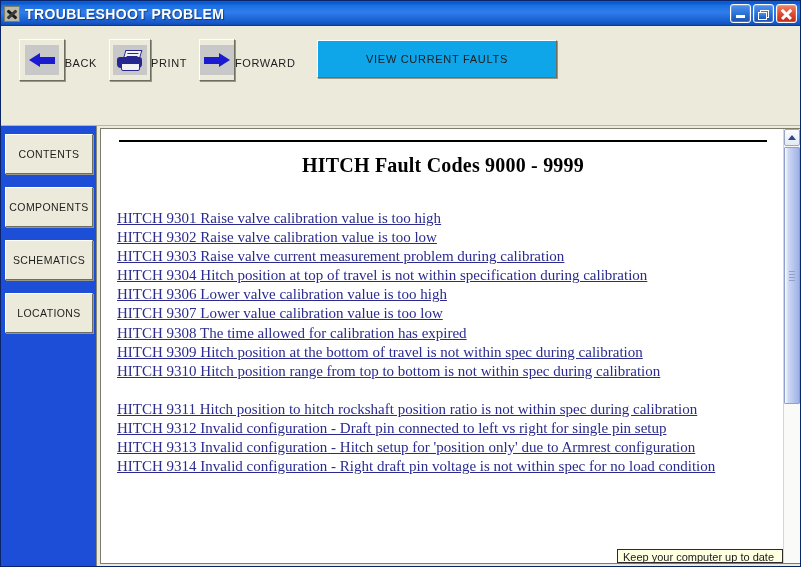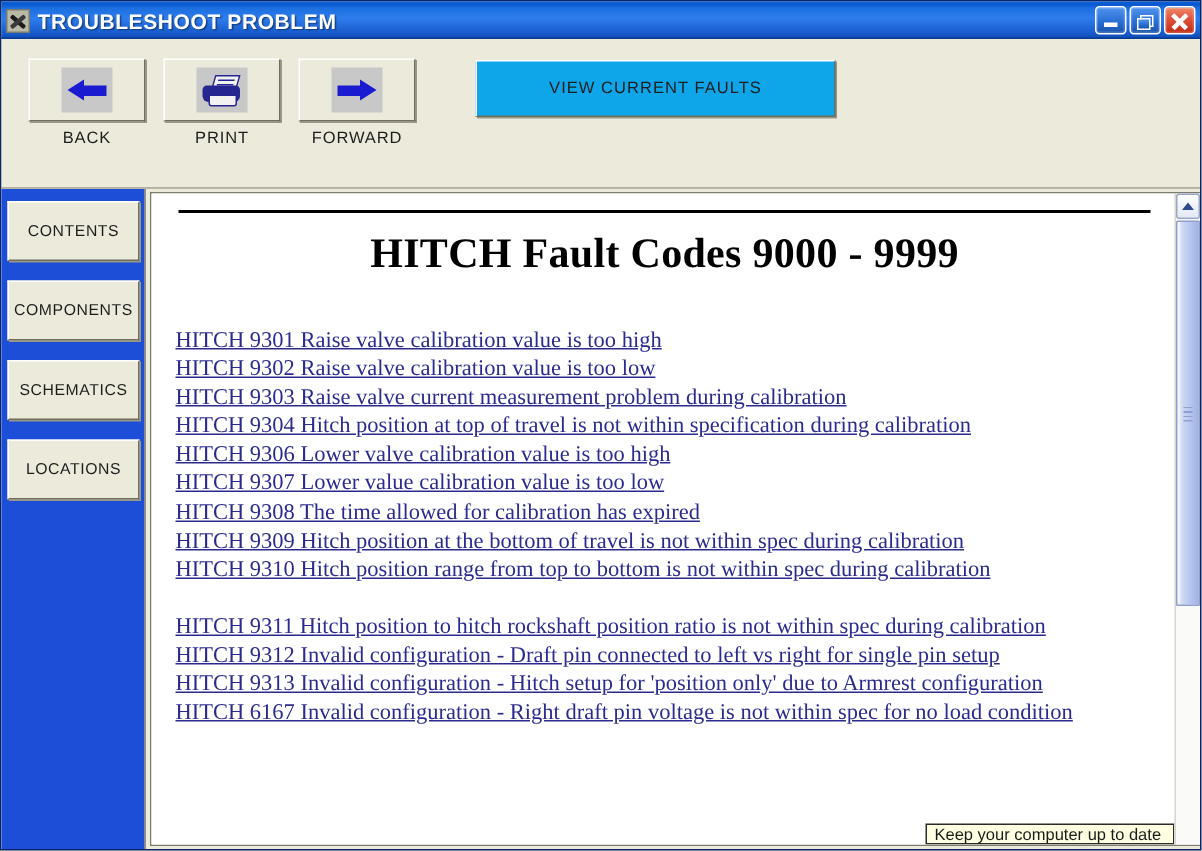--- a/index.html
+++ b/index.html
@@ -71,21 +71,21 @@
     border-bottom:1px solid #6e6e5e;
     box-sizing:border-box;
     position:relative;
     display:flex;align-items:flex-start;
     padding:13px 0 0 18px;
   }
   .toolbar::after{
     content:"";position:absolute;left:0;right:0;bottom:-1px;height:1px;background:#b8b6a5;
   }
   .tbtn{
-    width:78px;margin-right:12px;display:flex;flex-direction:column;align-items:center;
+    width:78px;margin-right:12px;display:flex;flex-direction:row;align-items:center;
   }
   .tbtn .face{
     width:78px;height:42px;box-sizing:border-box;
     background:#eceadb;
     border:1px solid #ffffff;
     border-right-color:#6e6e5e;border-bottom-color:#6e6e5e;
     box-shadow:1px 1px 0 #9a9786;
     display:flex;align-items:center;justify-content:center;
   }
   .glyphbox{
@@ -149,21 +149,21 @@
     flex:1 1 auto;min-width:0;
     background:#ffffff;
     padding:9px 14px 0 16px;
     box-sizing:border-box;
     overflow:hidden;
     position:relative;
   }
   .rule{height:0;border-top:2px solid #000;margin:2px 2px 12px 2px;}
   h1.doc-title{
     font-family:"Liberation Serif", serif;
-    font-size:28px;font-weight:bold;color:#000;
+    font-size:20px;font-weight:bold;color:#000;
     text-align:center;margin:0 0 32px 0;letter-spacing:.2px;
   }
   .links{font-family:"Liberation Serif", serif;font-size:15px;line-height:19.1px;}
   .links a{
     color:#2b2b8f;text-decoration:underline;display:block;
     margin-bottom:0px;
   }
   .gap{height:19px;}
 
   
@@ -302,21 +302,21 @@
           <a href="#">HITCH 9304 Hitch position at top of travel is not within specification during calibration</a>
           <a href="#">HITCH 9306 Lower valve calibration value is too high</a>
           <a href="#">HITCH 9307 Lower value calibration value is too low</a>
           <a href="#">HITCH 9308 The time allowed for calibration has expired</a>
           <a href="#">HITCH 9309 Hitch position at the bottom of travel is not within spec during calibration</a>
           <a href="#">HITCH 9310 Hitch position range from top to bottom is not within spec during calibration</a>
           <div class="gap"></div>
           <a href="#">HITCH 9311 Hitch position to hitch rockshaft position ratio is not within spec during calibration</a>
           <a href="#">HITCH 9312 Invalid configuration - Draft pin connected to left vs right for single pin setup</a>
           <a href="#">HITCH 9313 Invalid configuration - Hitch setup for 'position only' due to Armrest configuration</a>
-          <a href="#">HITCH 6167 Invalid configuration - Right draft pin voltage is not within spec for no load condition</a>
+          <a href="#">HITCH 9314 Invalid configuration - Right draft pin voltage is not within spec for no load condition</a>
         </div>
 
         <div class="balloon">Keep your computer up to date</div>
       </div>
 
       <div class="vscroll">
         <div class="sb-arrow">
           <span class="chev"></span>
         </div>
         <div class="sb-thumb">

